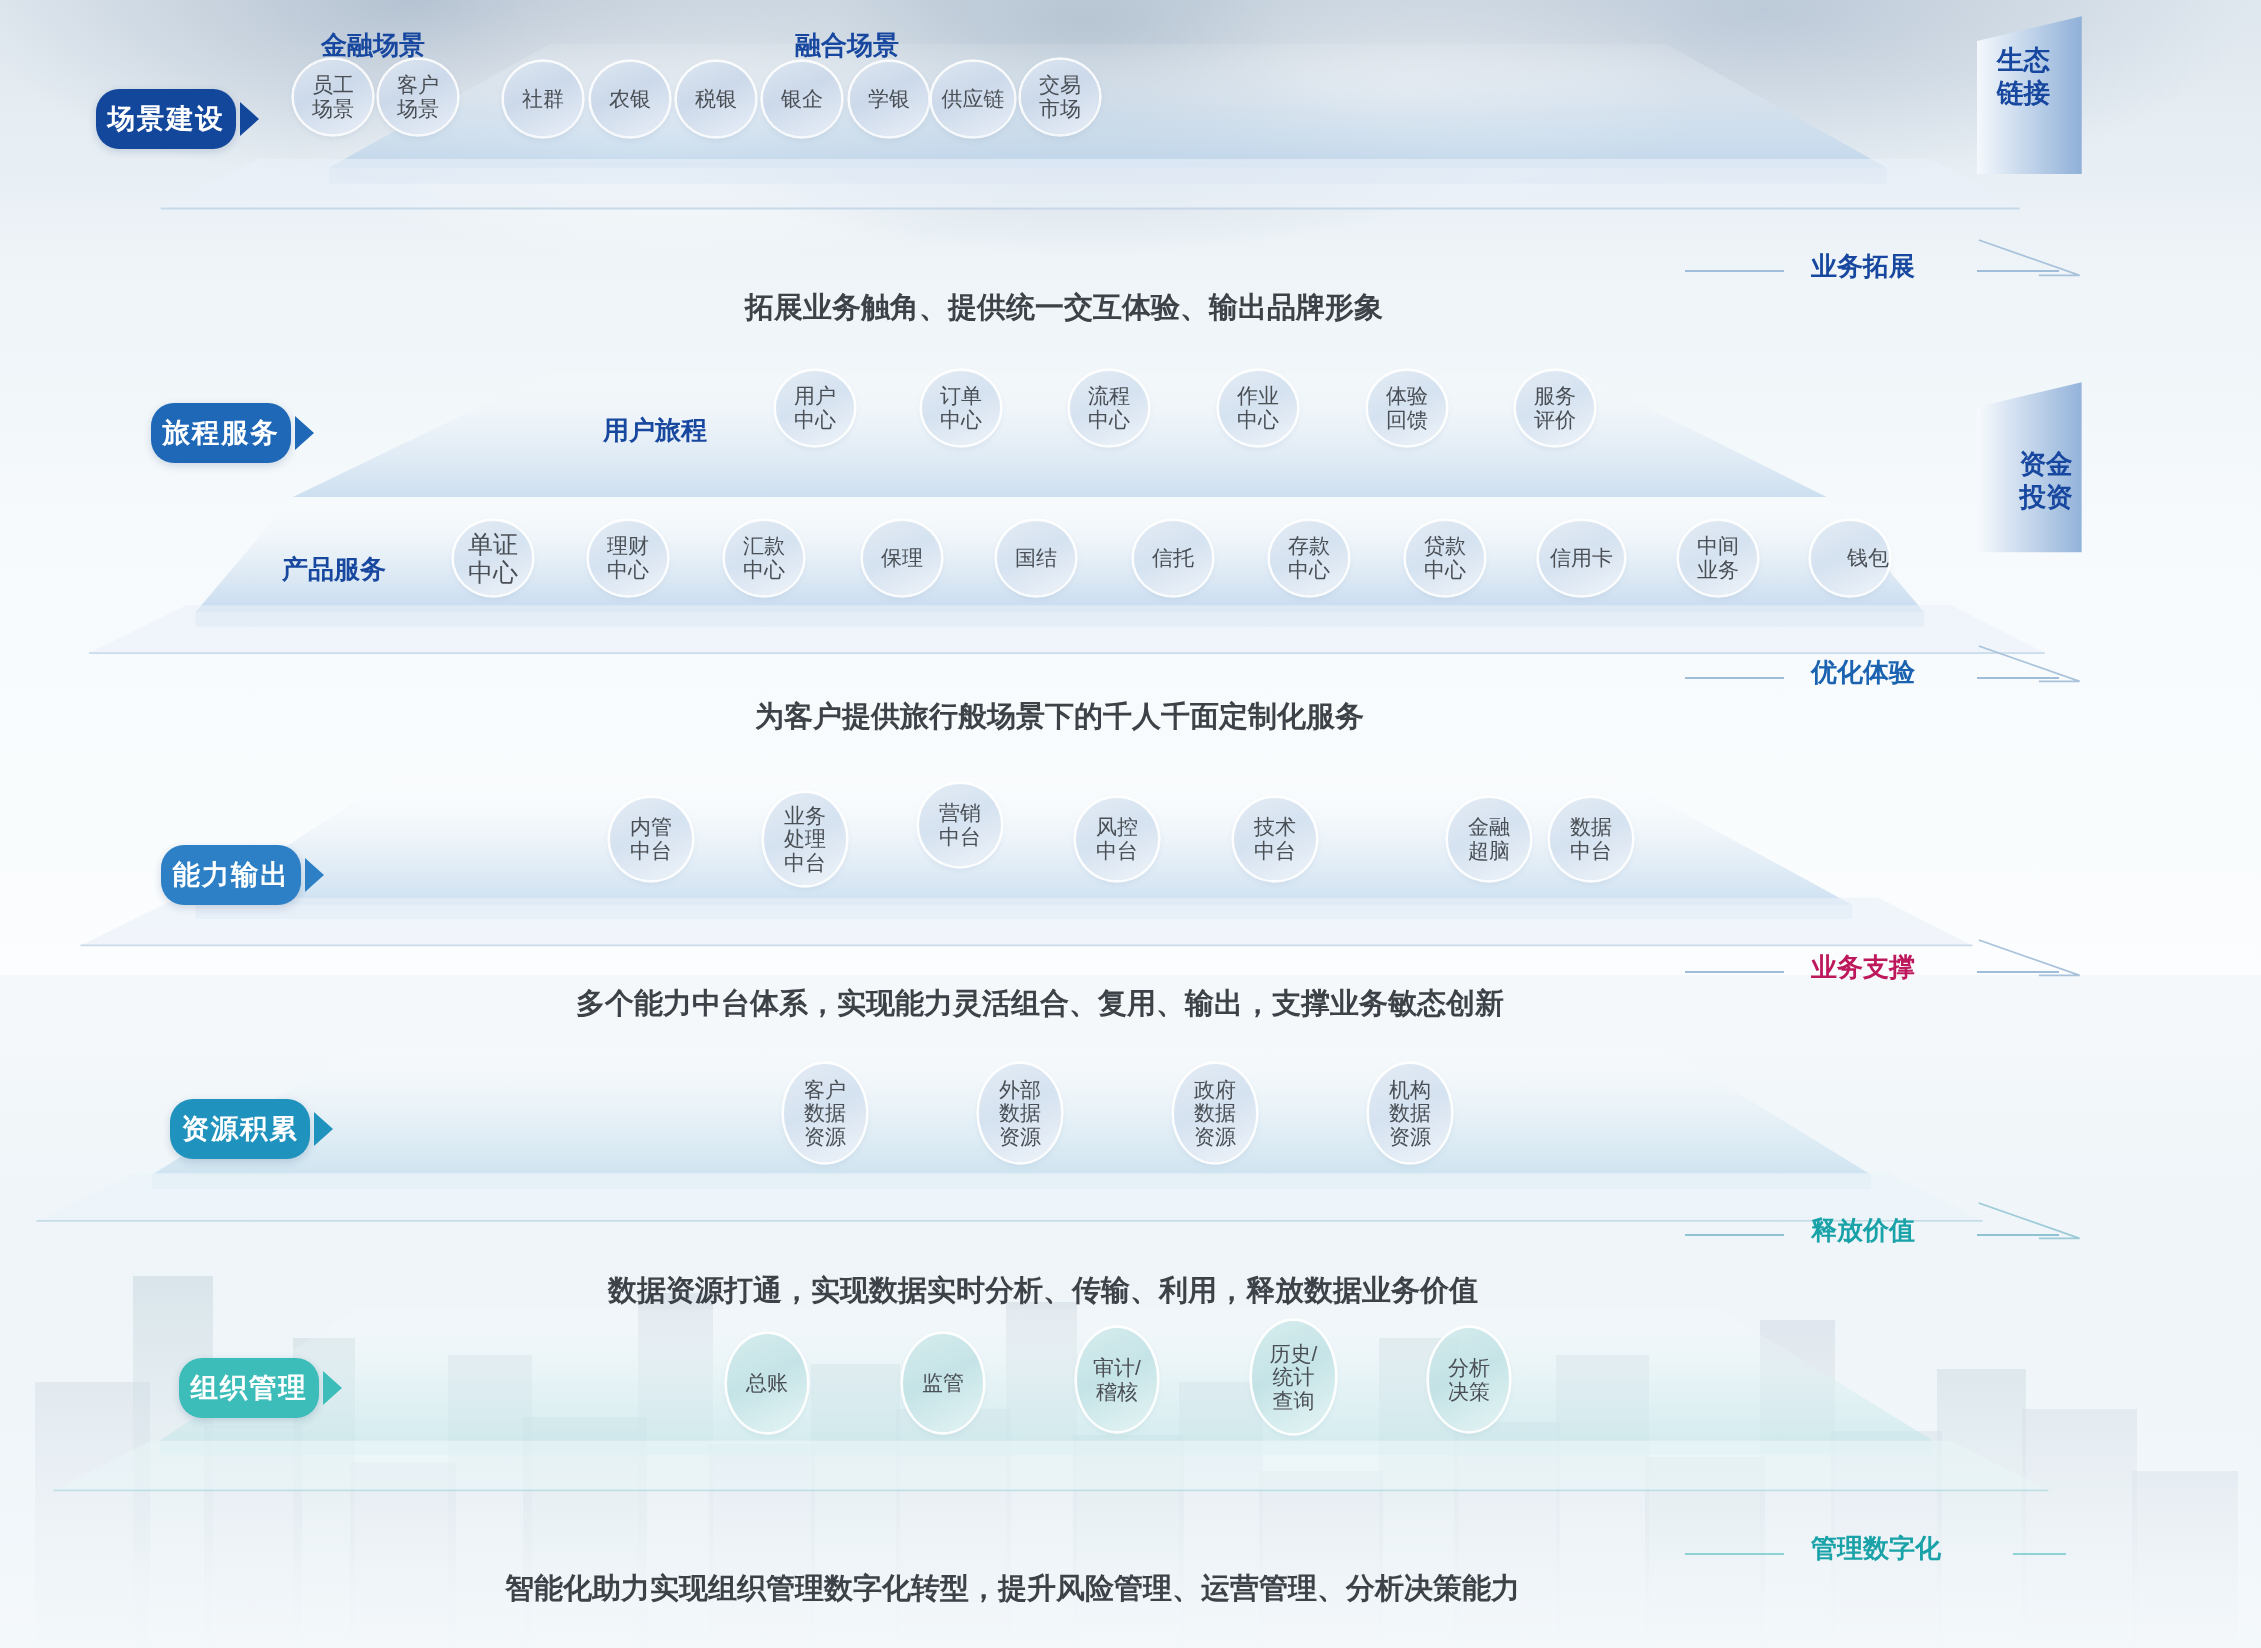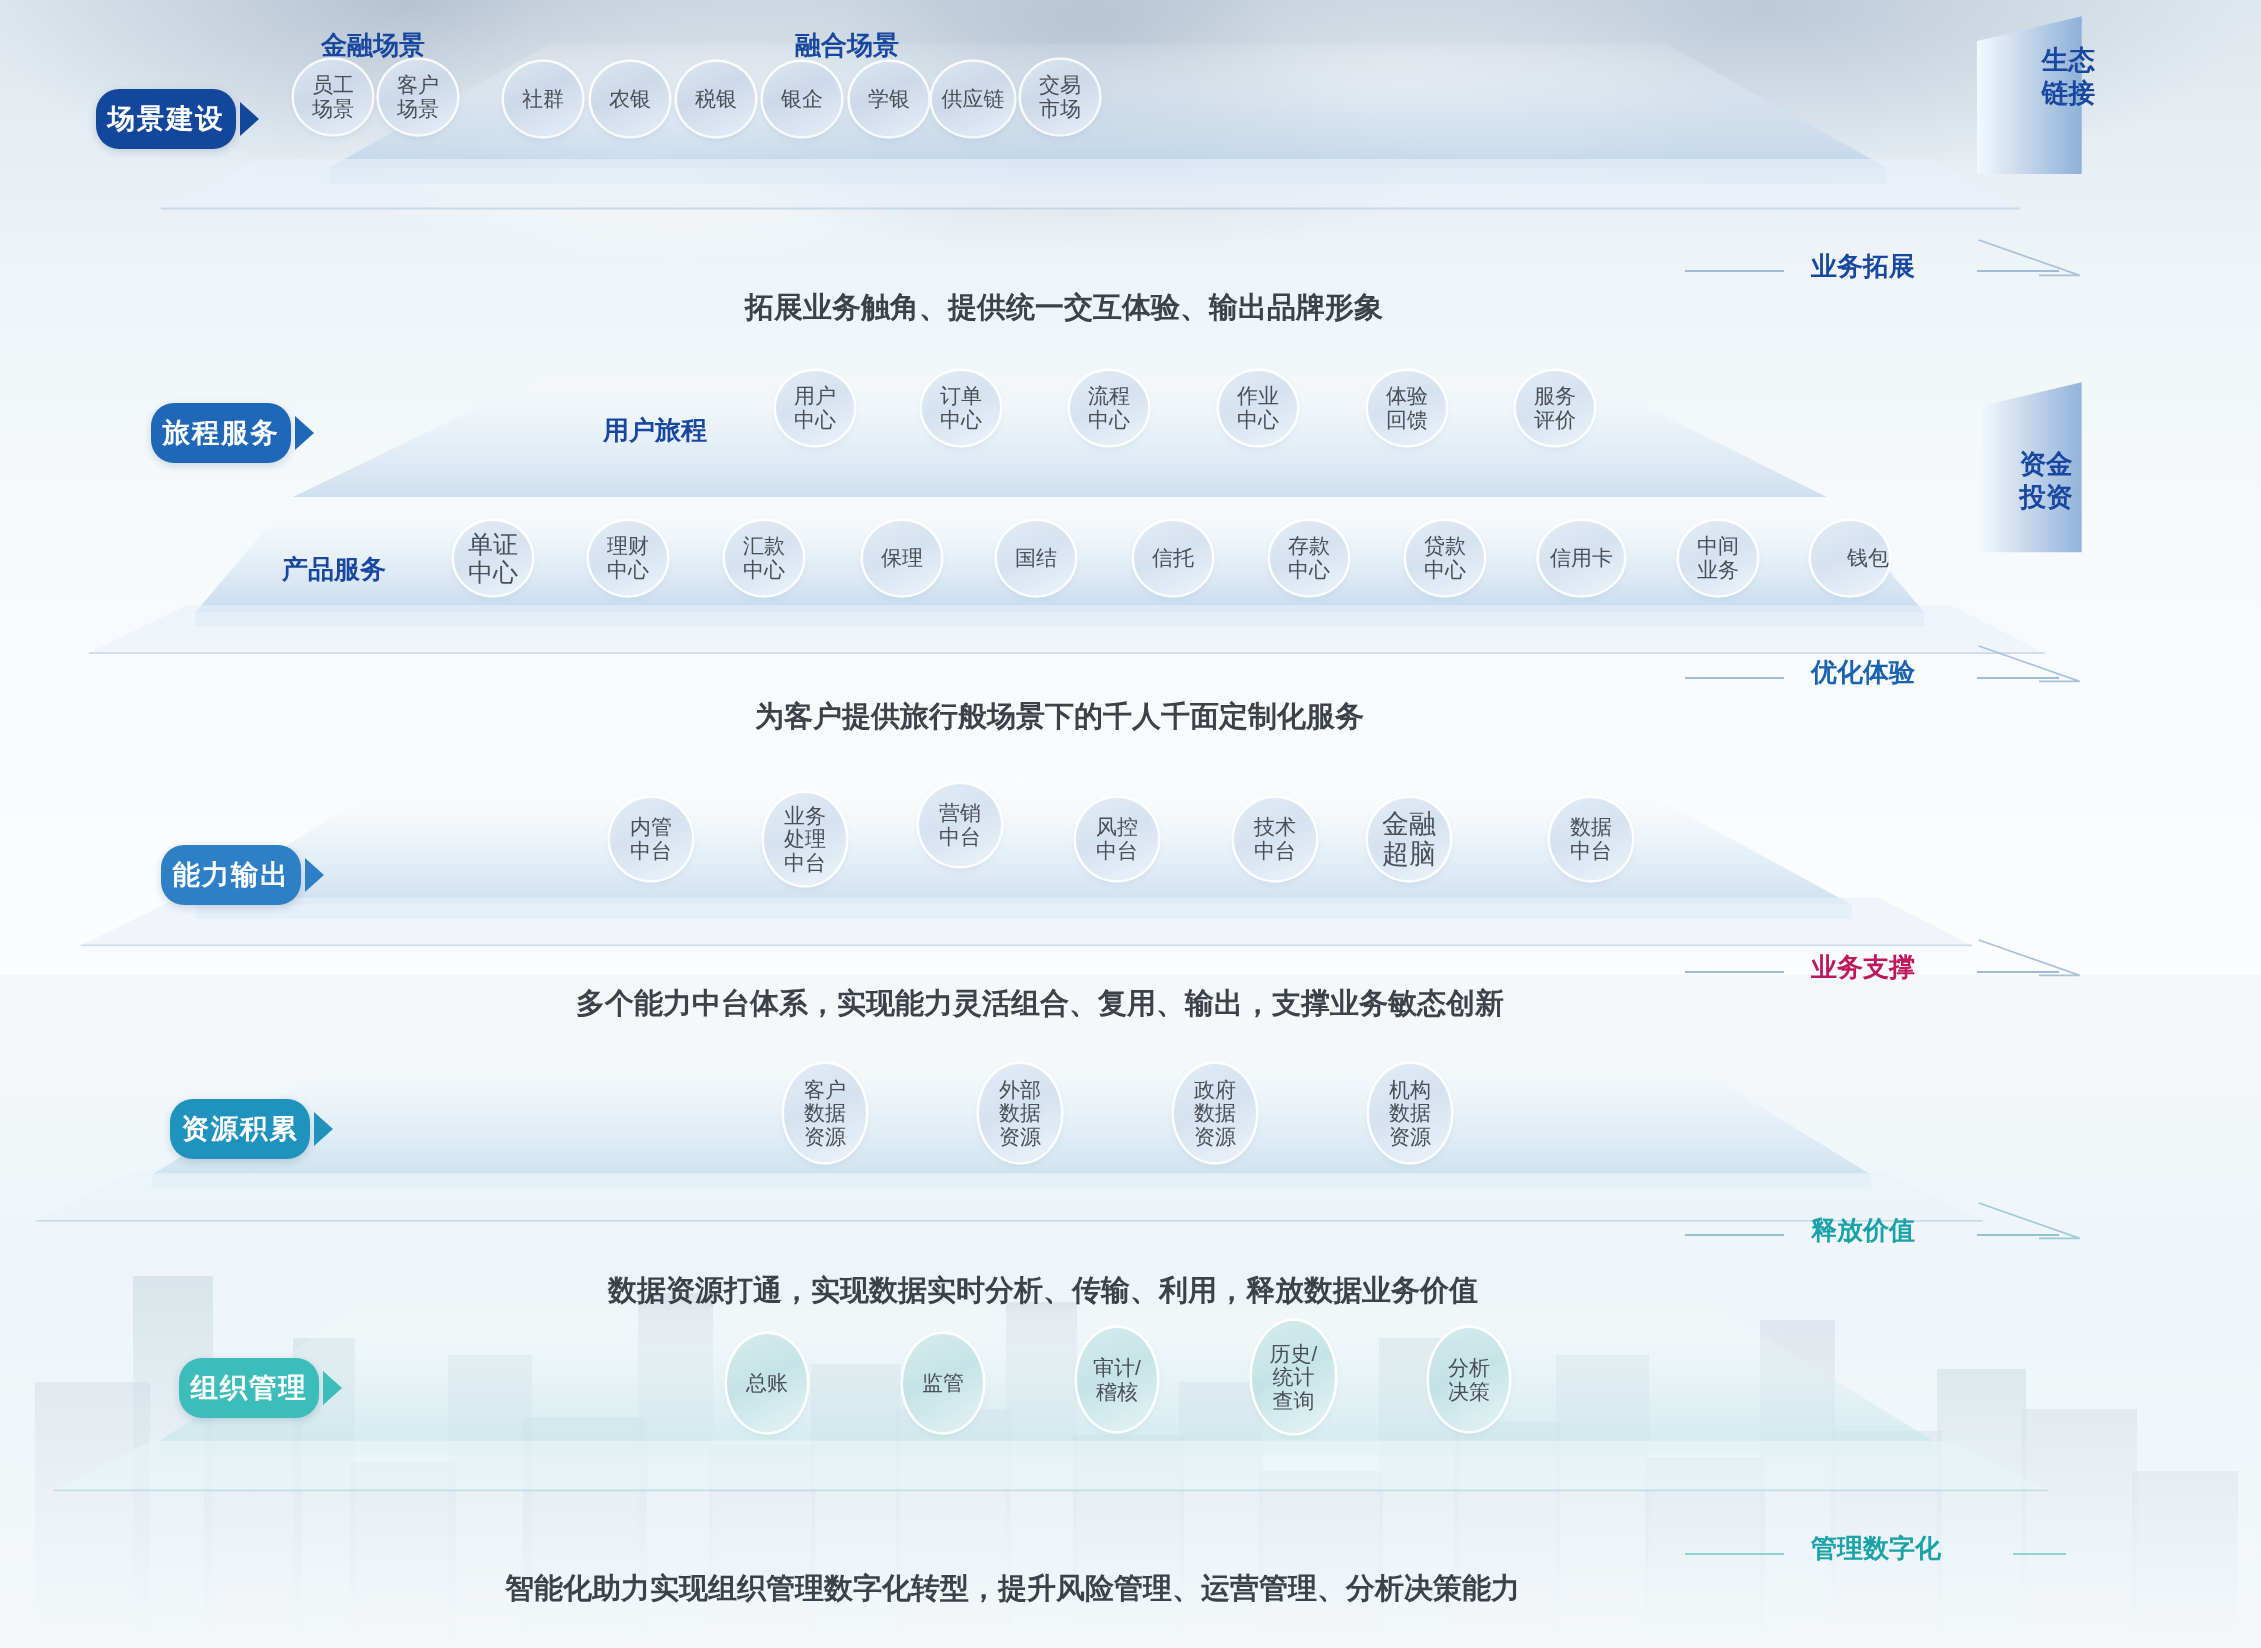--- a/index.html
+++ b/index.html
@@ -142,21 +142,21 @@
 
   <svg class="ribbon" style="left:1977px;top:16px;" width="142" height="160" viewBox="0 0 160 180">
     <defs>
         <linearGradient id="rg1" x1="0" y1="0" x2="1" y2="0">
       <stop offset="0%" stop-color="#f4f8fc"></stop>
           <stop offset="100%" stop-color="#8fb0d8"></stop>
         </linearGradient>
       </defs>
     <path d="M 0 28 L 118 0 L 118 178 L 0 178 Z" fill="url(#rg1)"></path>
   </svg>
-  <div class="rtext" style="position:absolute;left:1997px;top:44px;width:98px;font-size:26.6px;font-weight:bold;color:#17479e;text-align:right;line-height:1.25;">
+  <div class="rtext" style="position:absolute;left:1997px;top:44px;width:98px;font-size:26.6px;font-weight:bold;color:#17479e;text-align:left;line-height:1.25;">
     <div>生态</div>
     <div>链接</div>
   </div>
 
   <div class="divline" style="left:1685px;top:270px;width:99px;background:#9fbcd8;"></div>
   <div class="divlabel" style="left:1811px;top:249px;font-size:26px;color:#17479e;">业务拓展</div>
   <div class="divline" style="left:1977px;top:270px;width:82px;background:#9fbcd8;"></div>
   <svg style="position:absolute;left:1977px;top:238px;" width="115" height="50" viewBox="0 0 130 56">
     <path d="M 2 2 L 116 42 L 70 42" fill="none" stroke="#a9c2dc" stroke-width="2"></path>
   </svg>
@@ -312,21 +312,21 @@
     <span>中台</span>
   </div>
   <div class="node lblue" style="left:1076px;top:798px;width:82px;height:82px;font-size:21px;">
     <span>风控</span>
     <span>中台</span>
   </div>
   <div class="node lblue" style="left:1234px;top:798px;width:82px;height:82px;font-size:21px;">
     <span>技术</span>
     <span>中台</span>
   </div>
-  <div class="node lblue" style="left:1368px;top:798px;width:82px;height:82px;font-size:27px;">
+  <div class="node lblue" style="left:1448px;top:798px;width:82px;height:82px;font-size:21px;">
     <span>金融</span>
     <span>超脑</span>
   </div>
   <div class="node lblue" style="left:1550px;top:798px;width:82px;height:82px;font-size:21px;">
     <span>数据</span>
     <span>中台</span>
   </div>
 
   <div class="divline" style="left:1685px;top:971px;width:99px;background:#9fbcd8;"></div>
   <div class="divlabel" style="left:1811px;top:950px;font-size:26px;color:#be185d;">业务支撑</div>

